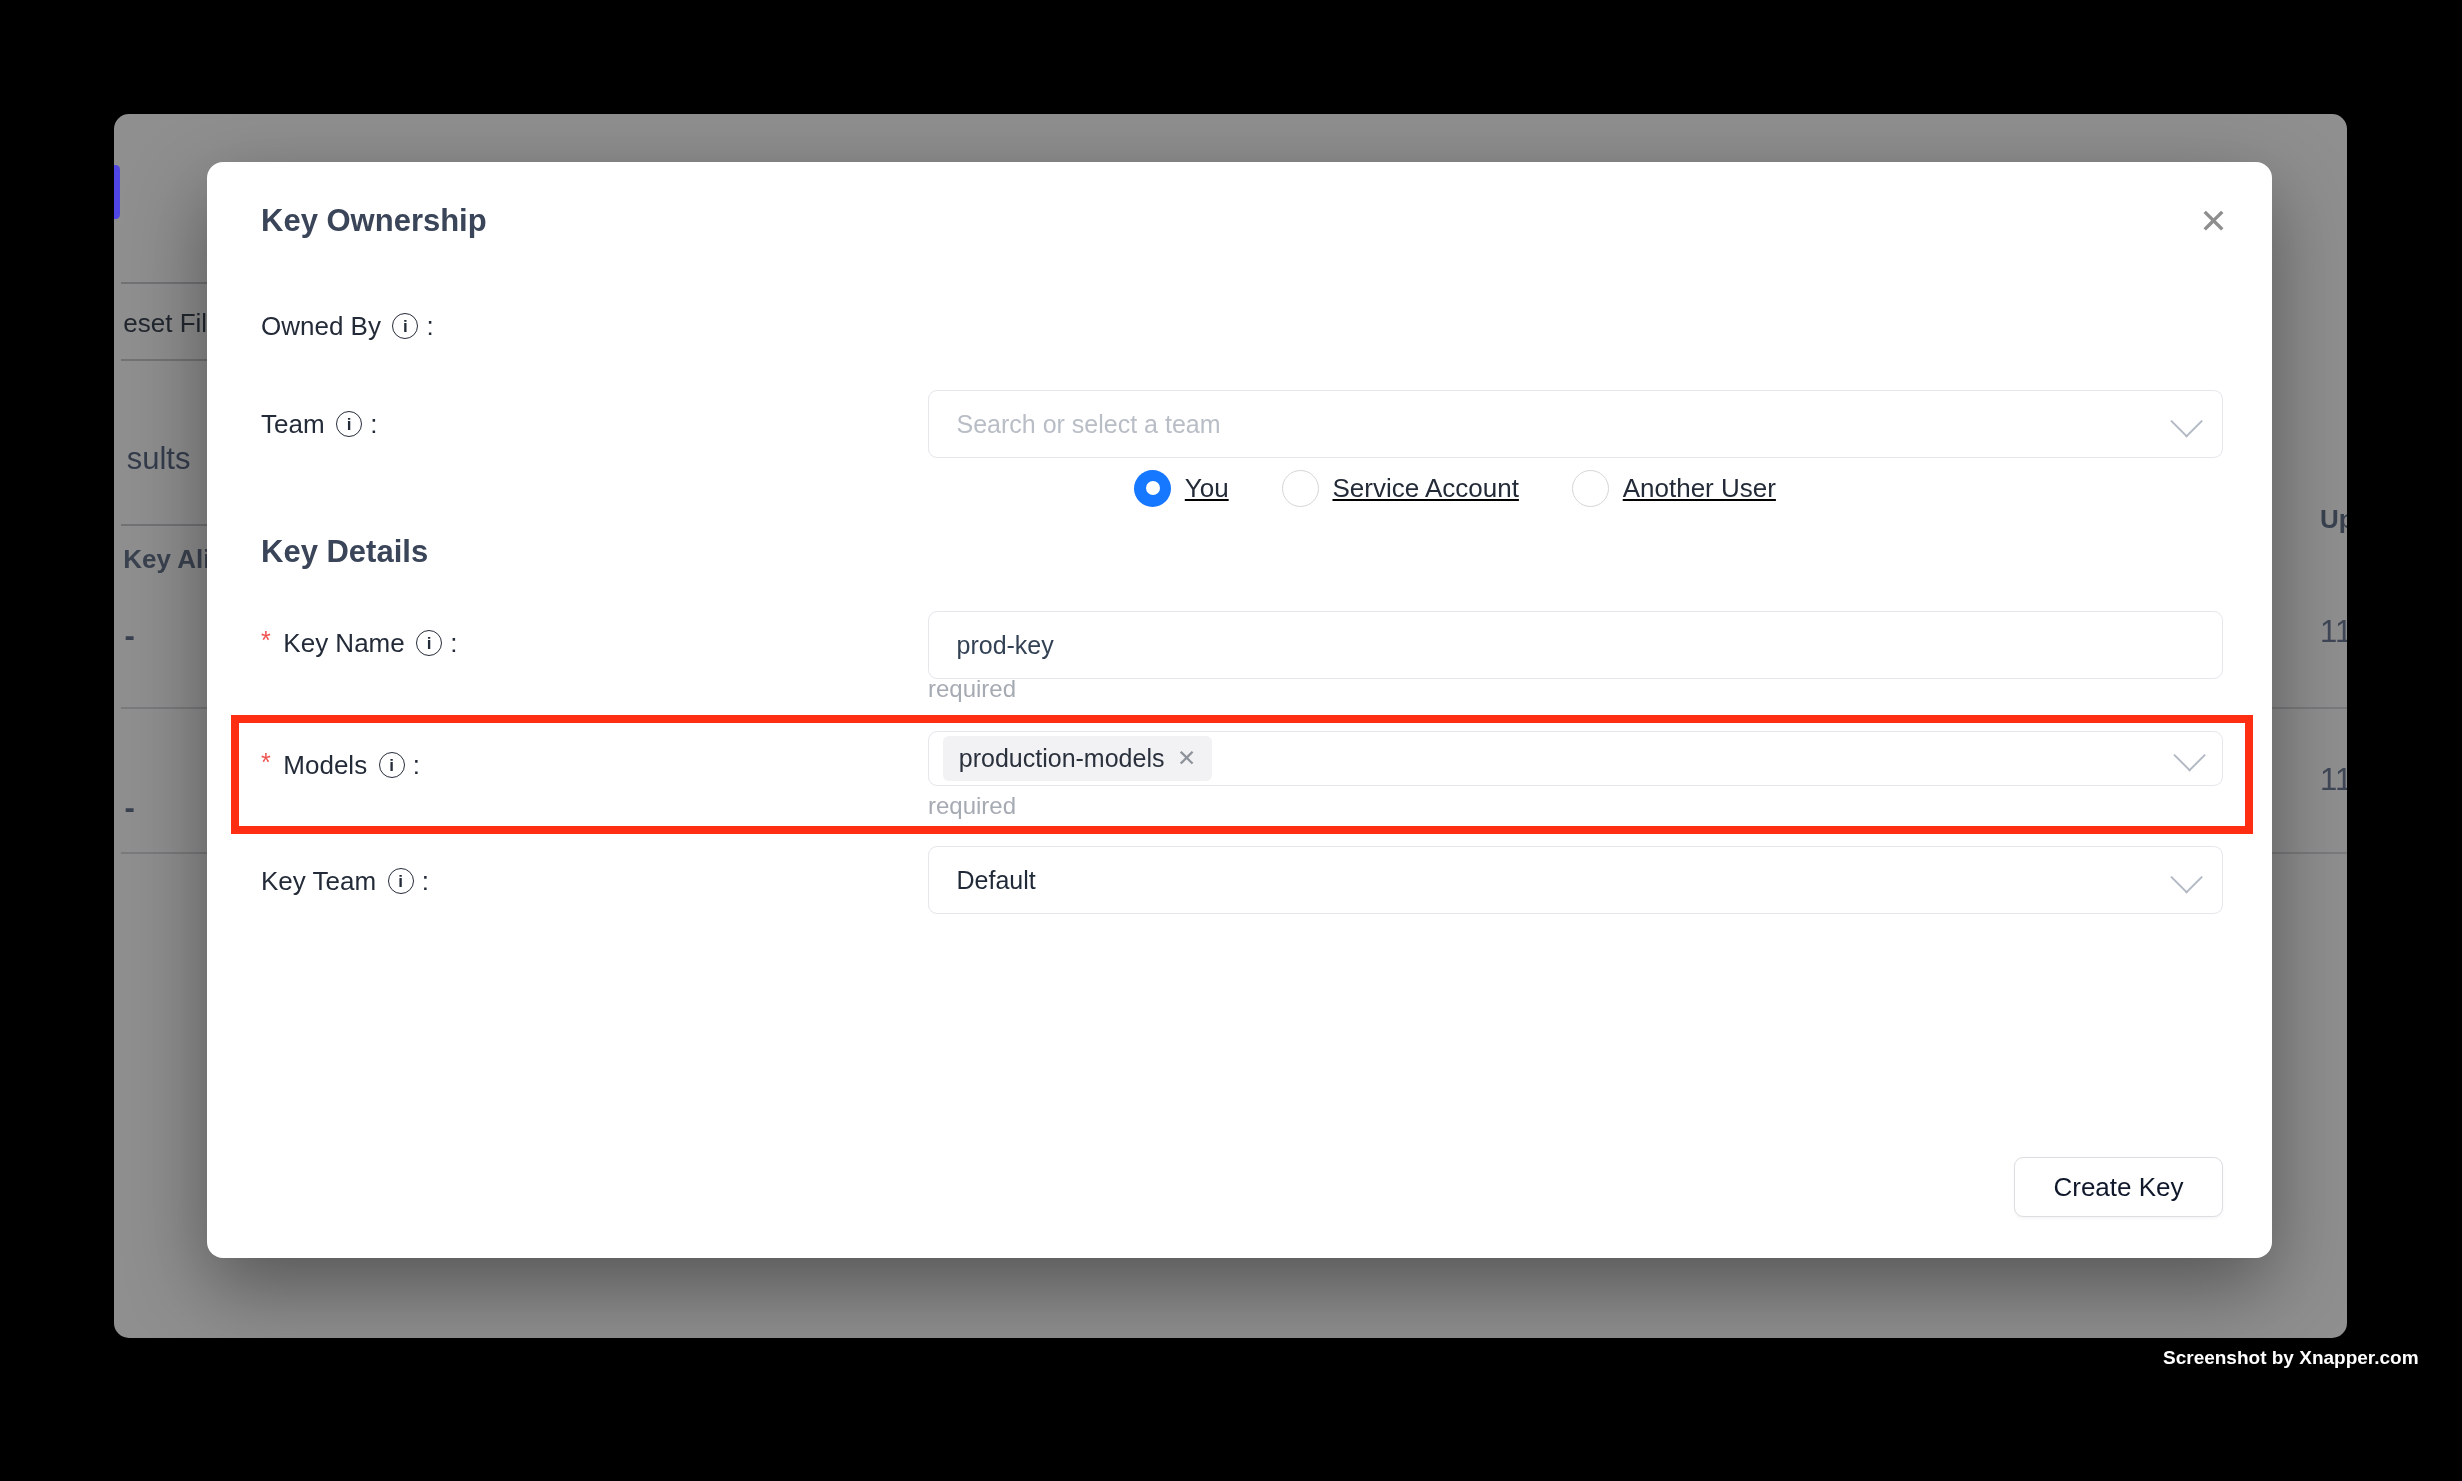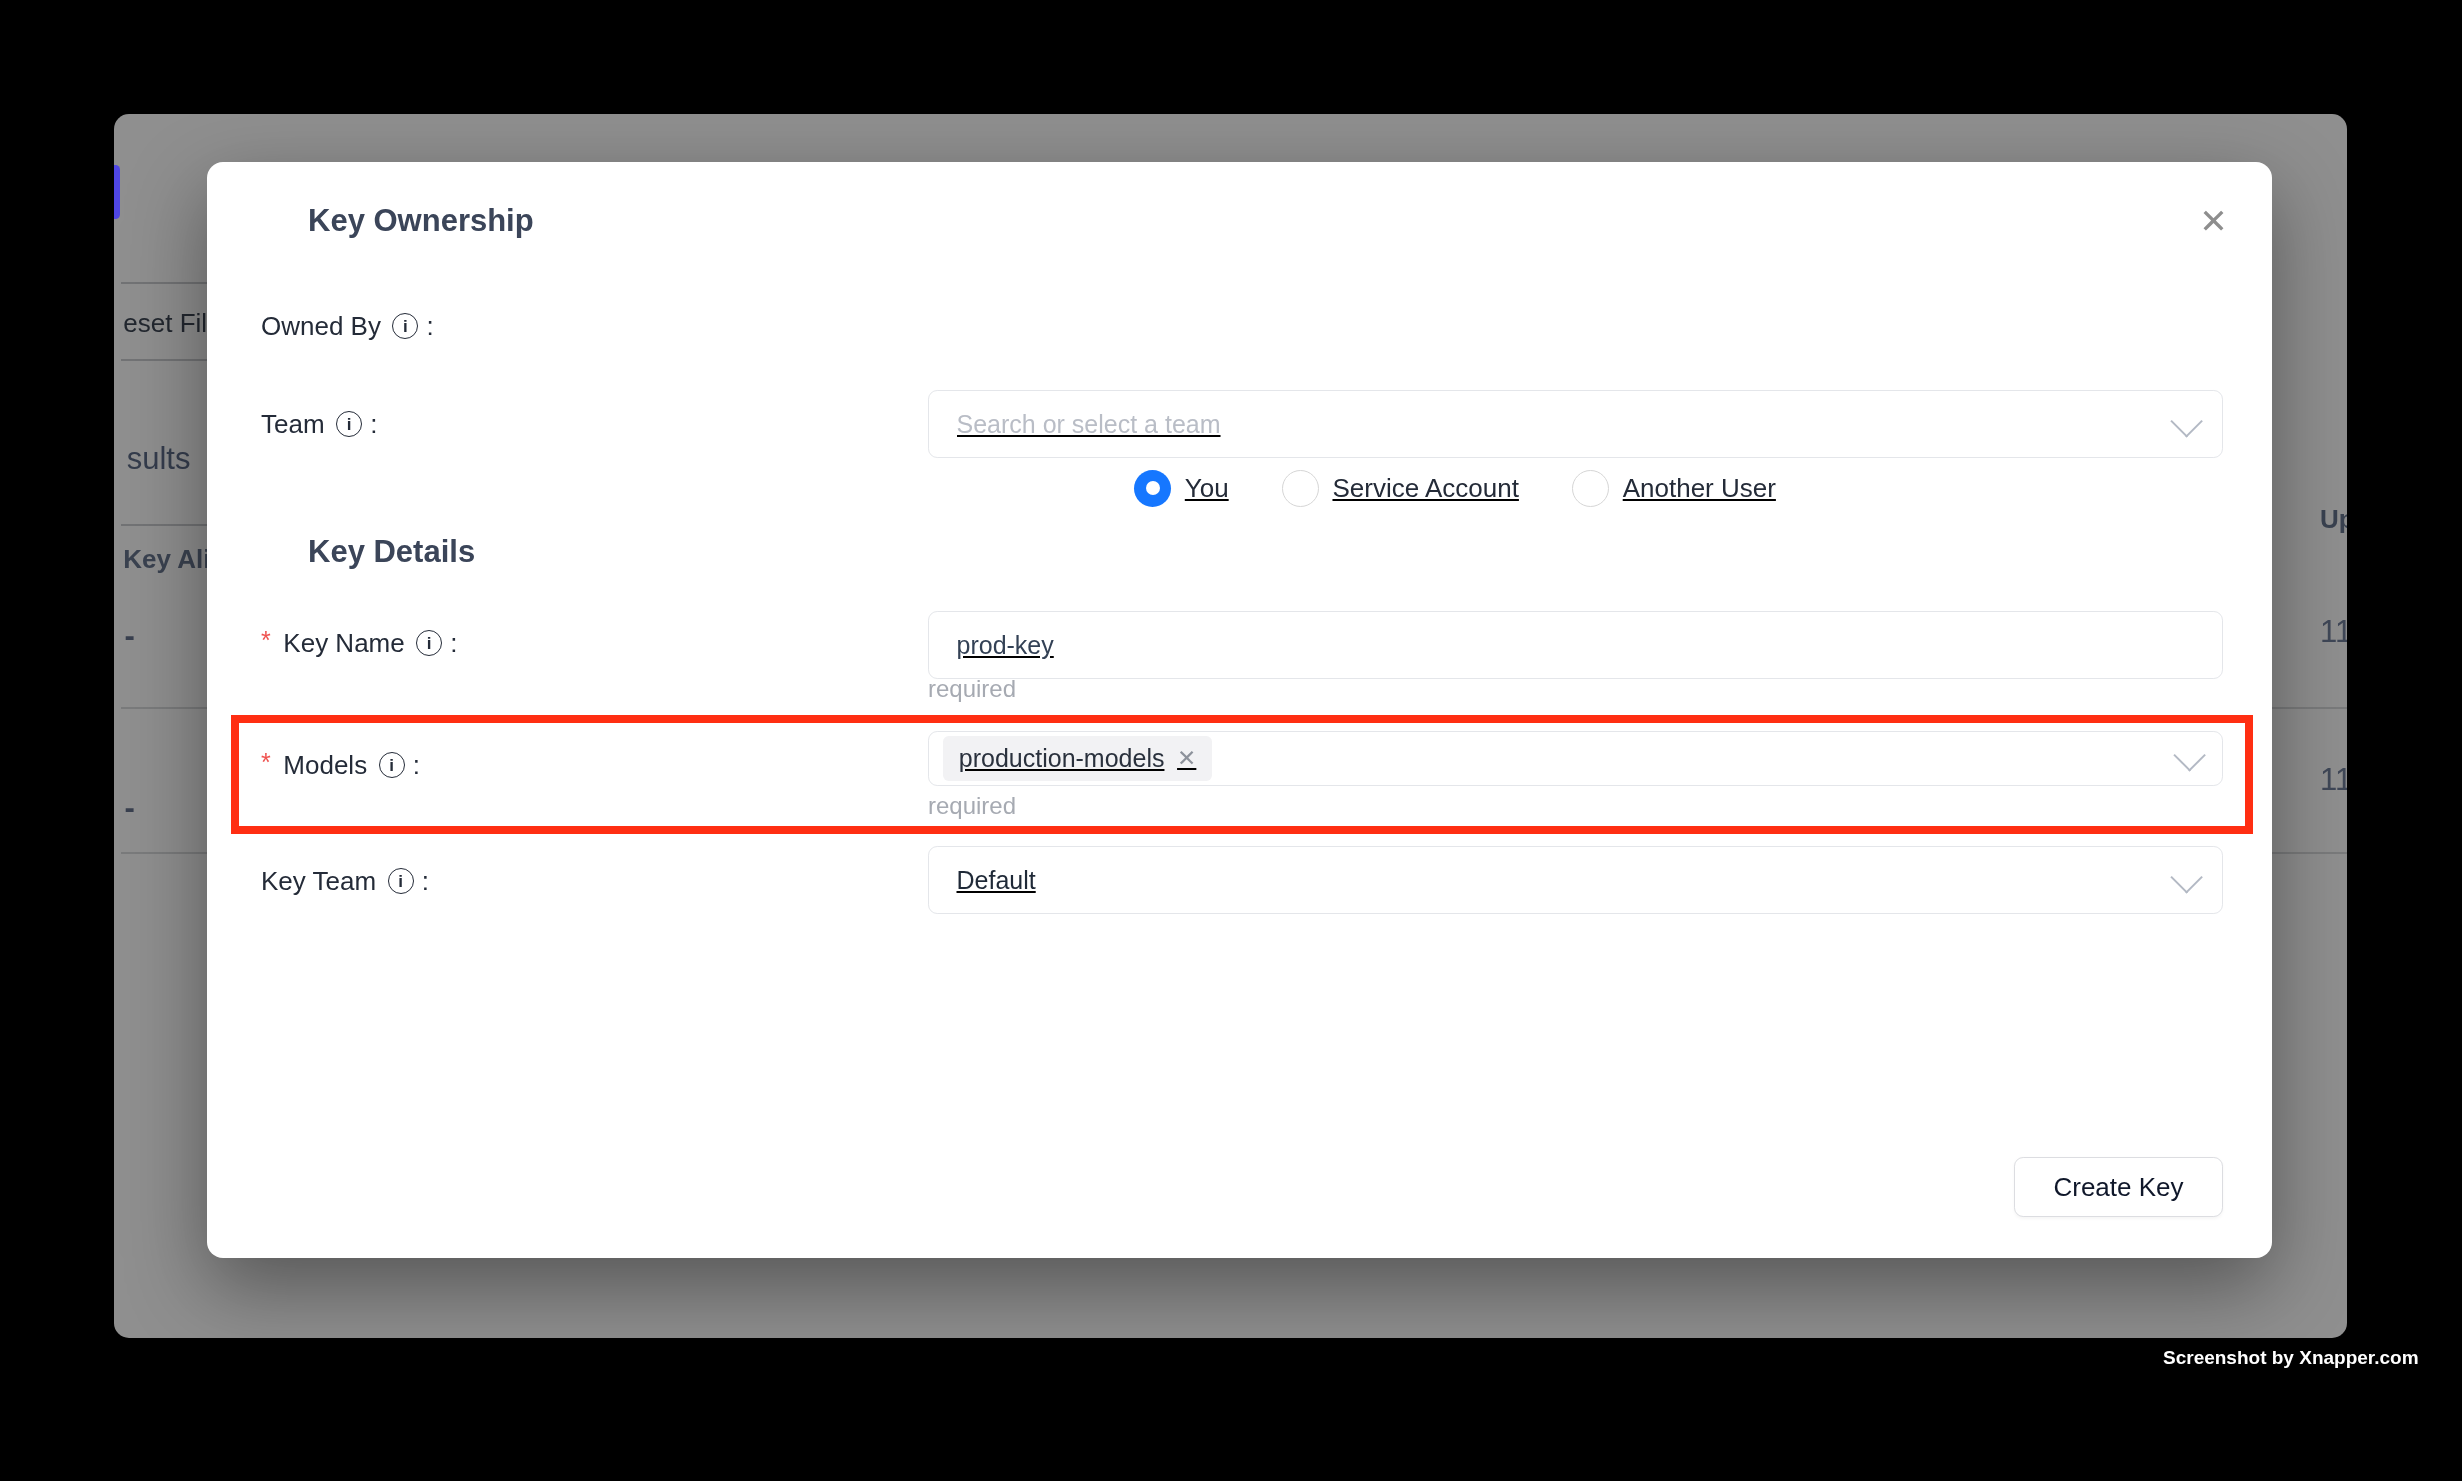--- a/index.html
+++ b/index.html
@@ -13,31 +13,31 @@
   .bd-text{position:absolute;color:#39404f;font-size:31px;white-space:nowrap;}
   .bd-strip{position:absolute;overflow:hidden;}
 
   .blue-frag{position:absolute;left:0;top:51px;width:5.7px;height:54px;background:#4f46e5;border-radius:0 4.6px 4.6px 0;}
 
   
   .modal{left:207px;top:162px;width:2065px;height:1096px;background:#fff;border-radius:16px;
     box-shadow:0 29px 80px rgba(0,0,0,0.40);}
   .close-btn{position:absolute;left:1980px;top:32px;width:53px;height:53px;display:flex;align-items:center;
     justify-content:center;font-size:34px;color:#8e8e8e;cursor:pointer;}
-  .sec-title{position:absolute;left:54px;color:#3b4559;font-size:31px;font-weight:700;white-space:nowrap;margin-left:47px;}
+  .sec-title{position:absolute;left:54px;color:#3b4559;font-size:31px;font-weight:700;white-space:nowrap;}
 
   .label-row{position:absolute;left:54px;height:38px;display:flex;align-items:center;gap:11.5px;
     font-size:26px;color:#242b38;white-space:nowrap;}
   .asterisk{color:#ef5350;font-size:25px;margin-right:1.1px;transform:translateY(-3.4px);}
   .info-icon{width:26px;height:26px;border:1.7px solid #242b38;border-radius:50%;box-sizing:border-box;
     display:flex;align-items:center;justify-content:center;font-size:17px;font-weight:600;line-height:1;}
   .colon{margin-left:-3.4px;}
 
   .field{position:absolute;left:721px;width:1295px;height:68px;background:#fff;border:1.7px solid #e4e6ea;
-    border-radius:9.2px;box-sizing:border-box;display:flex;align-items:center;padding:0 27.5px;font-size:25px;text-decoration:underline;}
+    border-radius:9.2px;box-sizing:border-box;display:flex;align-items:center;padding:0 27.5px;font-size:25px;}
   .field .chev{margin-left:auto;}
   .chev{width:20.7px;height:20.7px;border-right:2.9px solid #b3b9c4;border-bottom:2.9px solid #b3b9c4;
     transform:rotate(45deg) translateY(-4.6px);flex:0 0 auto;}
   .value-dark{color:#1f2937;}
   input.bare{border:none;outline:none;background:transparent;font:inherit;color:#334155;width:80%;padding:0;}
   input.bare::placeholder{color:#b9bdc6;}
 
   .radio-group{position:absolute;left:927px;top:307px;height:38px;display:flex;align-items:center;gap:53px;text-decoration:underline;}
   .radio-item{display:flex;align-items:center;gap:13.8px;font-size:26px;color:#242b38;white-space:nowrap;cursor:pointer;}
   .radio{width:37px;height:37px;border-radius:50%;box-sizing:border-box;position:relative;flex:0 0 auto;}

